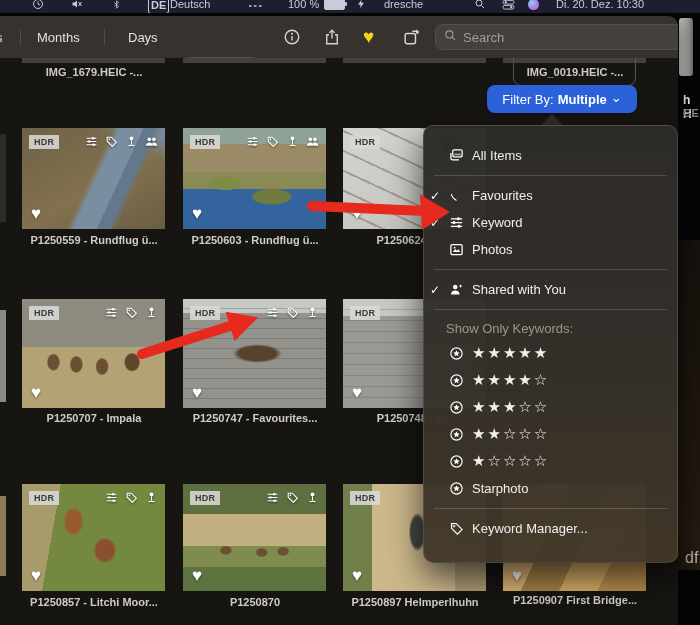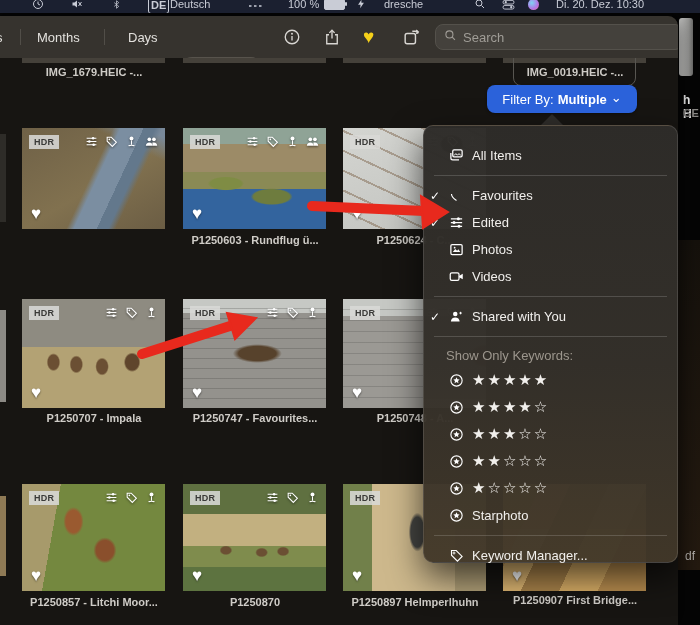--- a/index.html
+++ b/index.html
@@ -155,21 +155,21 @@
   <span class="mb" style="left:528px">
       <span class="siri"></span>
     </span>
   <span class="mb" style="left:556px">Di. 20. Dez. 10:30</span>
 </div>
 
 <div id="right-strip"></div>
 <div id="light-object"></div>
 <span class="frag" style="left:683px;top:93px;font-weight:bold;font-size:12px;color:#ffffff">h H</span>
 <span class="frag" style="left:683px;top:107px;font-weight:bold;font-size:11px;color:#8f8d8a">GE</span>
-<span class="frag" style="left:685px;top:549px;font-size:12px">df</span>
+<span class="frag" style="left:685px;top:549px;font-size:16px">df</span>
 
 <div id="window">
   <div id="toolbar">
     <span class="titem" style="left:-4px">s</span>
     <span class="seg-div" style="left:20px"></span>
     <span class="titem" style="left:37px">Months</span>
     <span class="seg-div" style="left:104px"></span>
     <span class="titem" style="left:128px">Days</span>
     <span class="titem seg-sel" style="left:181px;top:7px;height:auto">All Photos</span>
     <span class="titem" style="left:283px">
@@ -246,20 +246,21 @@
             <svg width="13" height="13" viewBox="0 0 24 24">
               <circle cx="8" cy="8" r="3.4" fill="#fff"></circle>
               <circle cx="16.5" cy="8" r="3.4" fill="#fff"></circle>
               <path d="M1.5 20c0-3.6 2.9-6.2 6.5-6.2S14.5 16.4 14.5 20z" fill="#fff"></path>
               <path d="M13.5 14.5c.9-.5 1.9-.7 3-.7 3.6 0 6 2.6 6 6.2h-8" fill="#fff"></path>
             </svg>
           </span>
         </span>
         <span class="ph-heart">♥</span>
       </div>
+      <div class="caption" style="left: 4px; top: 176px;">P1250559 - Rundflug ü...</div>
       <div class="photo" style="left: 183px; top: 70px; height: 101px;">
         <div class="art a-p603"></div>
         <span class="hdr-badge">HDR</span>
         <span class="ph-icons">
           <span>
             <svg width="13" height="13" viewBox="0 0 24 24">
               <path d="M3 6h18M3 12h18M3 18h18" stroke="#fff" stroke-width="2"></path>
               <circle cx="15" cy="6" r="2.4" fill="#fff"></circle>
               <circle cx="8" cy="12" r="2.4" fill="#fff"></circle>
               <circle cx="16" cy="18" r="2.4" fill="#fff"></circle>
@@ -501,42 +502,32 @@
         <div class="mi">
           <span class="chk">✓</span>
           <span class="mic">
             <svg width="15" height="15" viewBox="0 0 24 24">
               <path d="M3 6h18M3 12h18M3 18h18" stroke="#fff" stroke-width="2"></path>
               <circle cx="15" cy="6" r="2.4" fill="#fff"></circle>
               <circle cx="8" cy="12" r="2.4" fill="#fff"></circle>
               <circle cx="16" cy="18" r="2.4" fill="#fff"></circle>
             </svg>
           </span>
-          <span class="lbl">Edited</span>
+          <span class="lbl">Keyword</span>
         </div>
         <div class="mi">
           <span class="chk"></span>
           <span class="mic">
             <svg width="15" height="15" viewBox="0 0 24 24">
               <rect x="3" y="4" width="18" height="16" rx="2" fill="none" stroke="#fff" stroke-width="2"></rect>
               <path d="M6 16l4-5 3 3 2-2.5 3 4.5z" fill="#fff"></path>
               <circle cx="9" cy="9" r="1.4" fill="#fff"></circle>
             </svg>
           </span>
           <span class="lbl">Photos</span>
-        </div>
-        <div class="mi">
-          <span class="chk"></span>
-          <span class="mic">
-            <svg width="15" height="15" viewBox="0 0 24 24">
-              <rect x="2" y="6" width="14" height="12" rx="2.5" fill="none" stroke="#fff" stroke-width="2"></rect>
-              <path d="M16 11l6-3.5v9L16 13z" fill="#fff"></path>
-            </svg>
-          </span>
-          <span class="lbl">Videos</span>
         </div>
         <div class="msep"></div>
         <div class="mi">
           <span class="chk">✓</span>
           <span class="mic">
             <svg width="15" height="15" viewBox="0 0 24 24">
               <circle cx="10" cy="8" r="3.6" fill="#fff"></circle>
               <path d="M3 20c0-3.9 3.1-6.5 7-6.5s7 2.6 7 6.5z" fill="#fff"></path>
               <path d="M18.5 4.5v4M16.5 6.5h4" stroke="#fff" stroke-width="1.6"></path>
             </svg>

